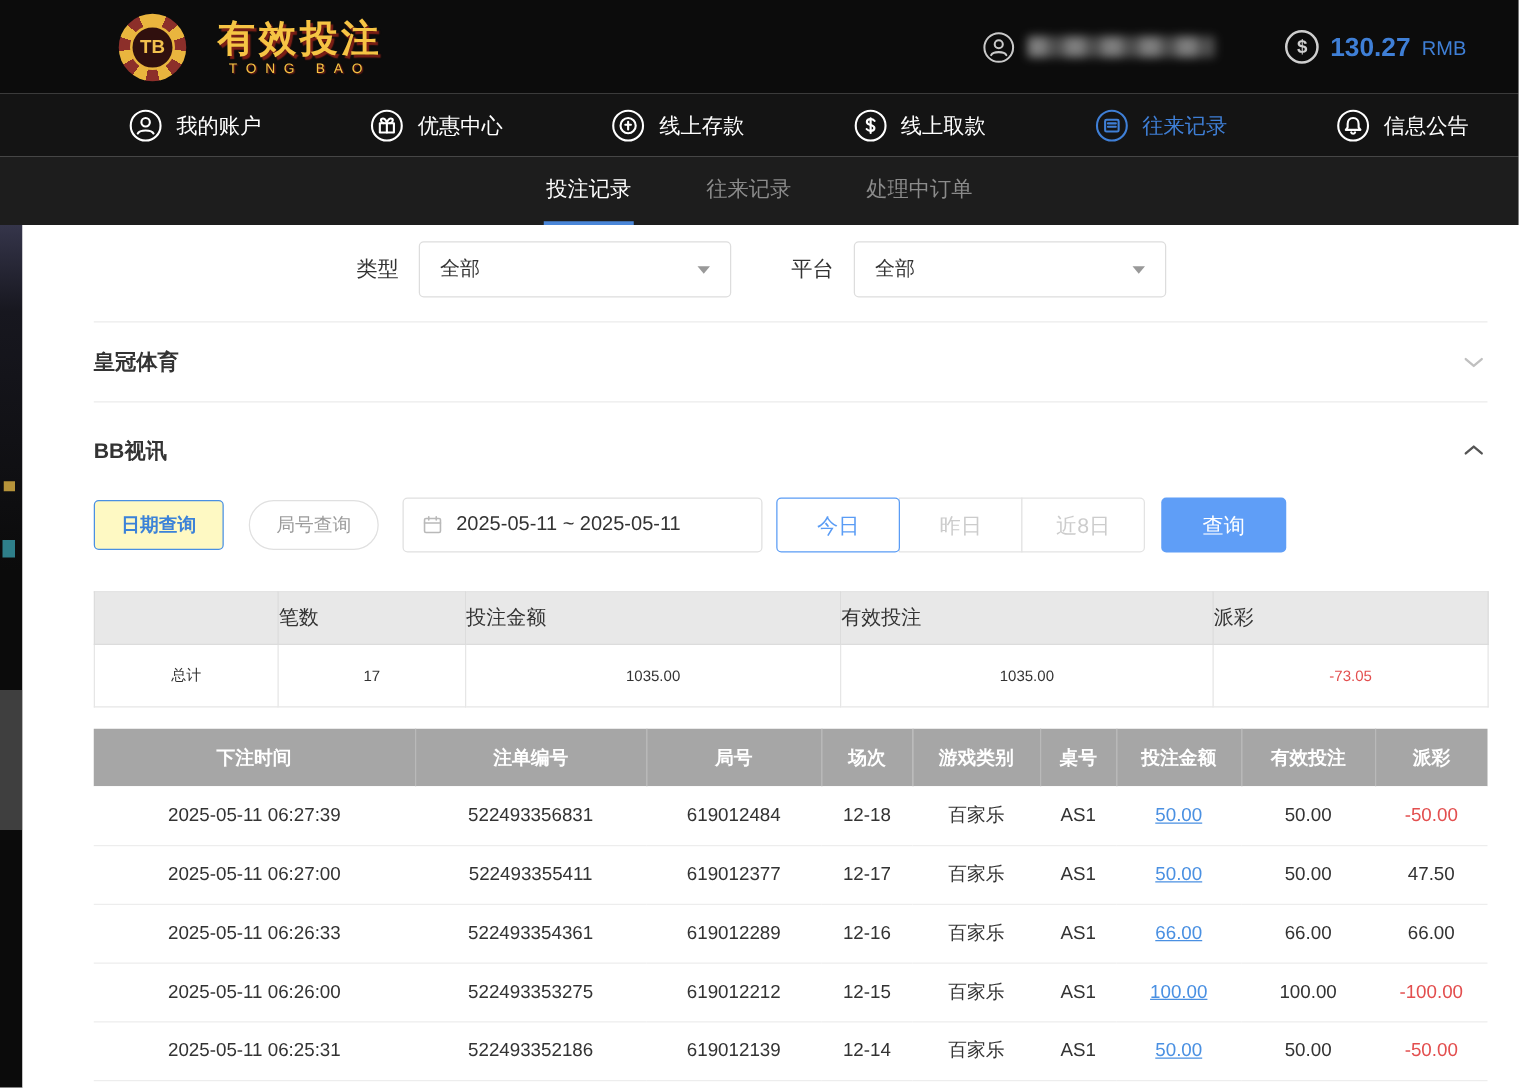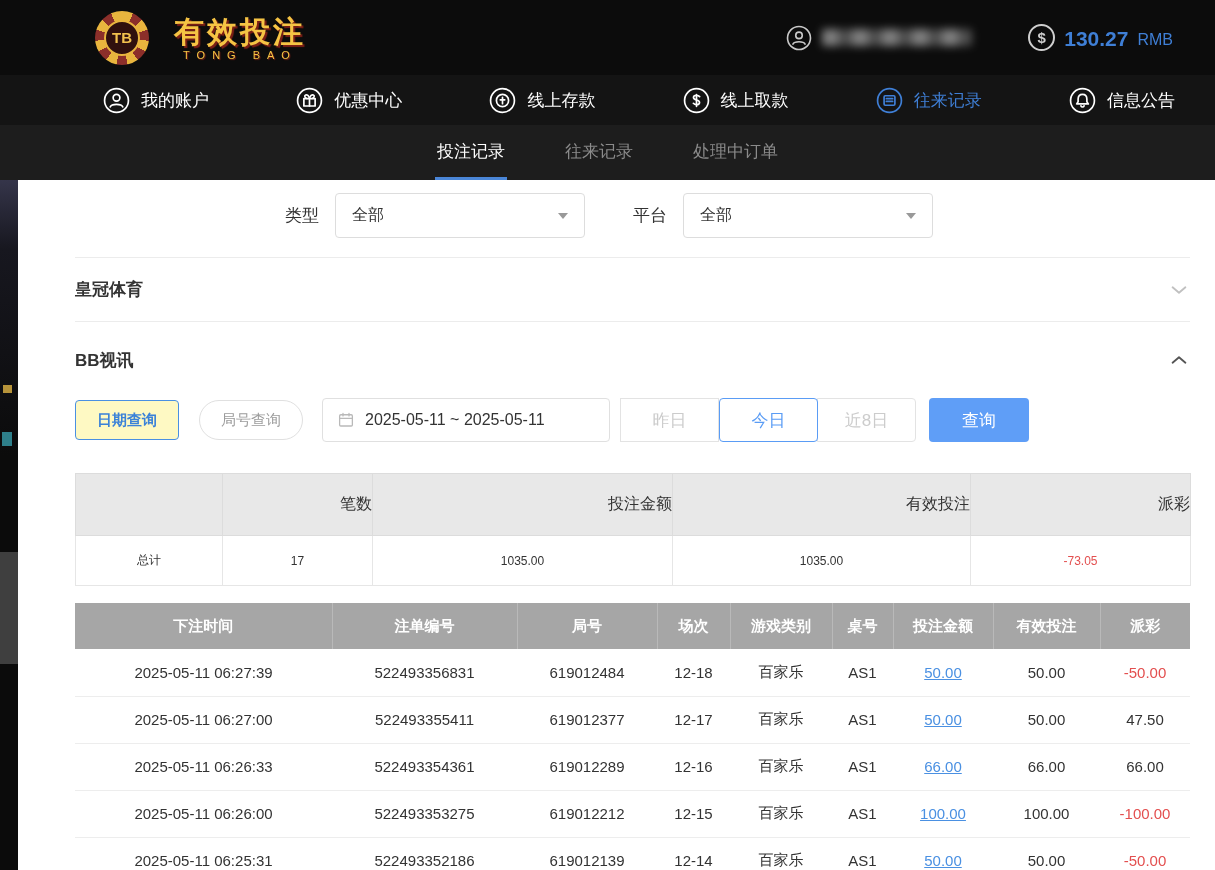--- a/index.html
+++ b/index.html
@@ -83,22 +83,22 @@
   .gbtn { width:99px; height:44px; background:#fff; border:1px solid #e3e3e3; color:#cccccc; font-size:17px;
     display:flex; align-items:center; justify-content:center; margin-left:-1px; }
   .gbtn.first { border-radius:4px 0 0 4px; margin-left:0; }
   .gbtn.last { border-radius:0 4px 4px 0; }
   .gbtn.active { border:1px solid #5a9cf5; color:#5a9cf5; position:relative; z-index:2; border-radius:4px; }
   .btn-search { width:100px; height:44px; margin-left:13px; background:#5f9ef7; border:none; color:#fff;
     font-size:17px; border-radius:4px; display:flex; align-items:center; justify-content:center; }
 
   
   .summary-table { width:100%; border-collapse:collapse; table-layout:fixed; }
-  .summary-table th { background:#e8e8e8; height:62px; font-size:16px; font-weight:normal; color:#333;
-    border:1px solid #dcdcdc; text-align:right; }
+  .summary-table th { background:#e8e8e8; height:42px; font-size:16px; font-weight:normal; color:#333;
+    border:1px solid #dcdcdc; text-align:left; }
   .summary-table td { height:50px; font-size:12px; color:#333; text-align:center;
     border:1px solid #e6e6e6; background:#fff; }
 
   
   .data-table { width:100%; border-collapse:collapse; table-layout:fixed; margin-top:17px; }
   .data-table th { background:#a6a6a6; color:#fff; height:46px; font-size:15px; font-weight:bold;
     border-right:1px solid #b9b9b9; text-align:center; }
   .data-table th:last-child { border-right:none; }
   .data-table td { height:47px; text-align:center; font-size:15px; color:#333;
     border-bottom:1px solid #ededed; background:#fff; }
@@ -254,22 +254,22 @@
       <div class="date-input interact">
         <span class="cal-icon">
           <svg width="18" height="18" viewBox="0 0 24 24" fill="none" stroke="currentColor" stroke-width="1.7" stroke-linecap="round" stroke-linejoin="round">
               <rect x="3.5" y="5" width="17" height="15" rx="1.5"></rect>
               <path d="M3.5 9.8h17M8 3.2v3.4M16 3.2v3.4"></path>
             </svg>
         </span>
         <span>2025-05-11 ~ 2025-05-11</span>
       </div>
       <div class="btn-group">
+        <div class="gbtn first active interact">今日</div>
         <div class="gbtn interact">昨日</div>
-        <div class="gbtn first active interact">今日</div>
         <div class="gbtn last interact">近8日</div>
       </div>
       <div class="btn-search interact">查询</div>
     </div>
 
     <table class="summary-table">
       <colgroup>
           <col style="width:147px">
           <col style="width:150px">
           <col style="width:300px">

